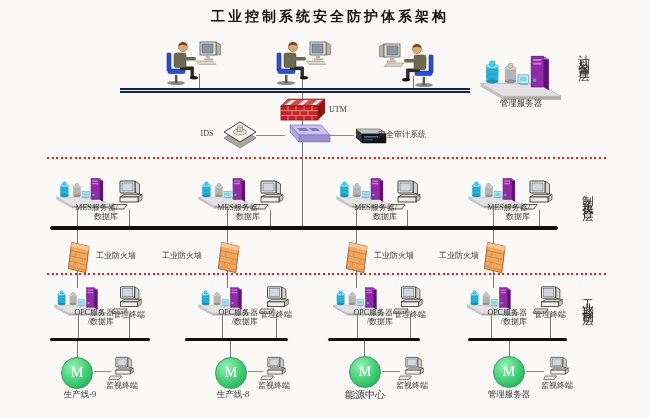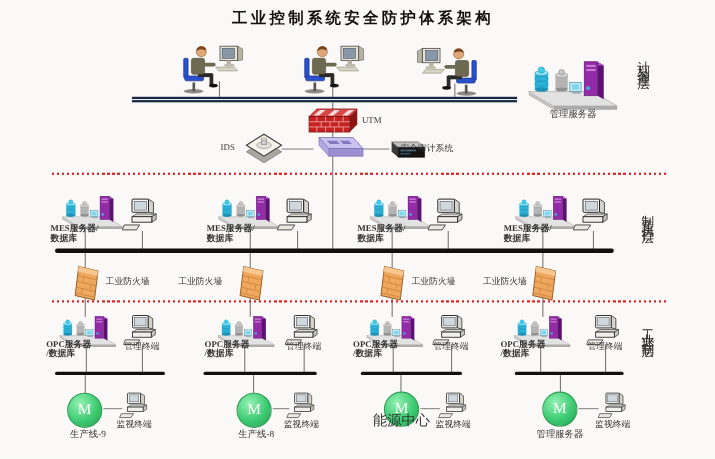--- a/index.html
+++ b/index.html
@@ -9,21 +9,21 @@
   }
   .abs{position:absolute;}
   .title{
     position:absolute;top:8px;left:0;width:660px;text-align:center;
     font-size:14px;font-weight:bold;letter-spacing:3px;color:#111;white-space:nowrap;
   }
   .lbl{
     position:absolute;font-size:8px;line-height:9.5px;color:#333;text-align:center;white-space:nowrap;
   }
   .lbl2{
-    position:absolute;font-size:8px;line-height:9px;color:#333;text-align:left;white-space:normal;font-weight:bold;
+    position:absolute;font-size:8px;line-height:9px;color:#333;text-align:right;white-space:normal;
   }
   .lbl2 span{display:block;}
   .vlabel{
     position:absolute;writing-mode:vertical-rl;text-orientation:upright;
     font-size:11.5px;letter-spacing:4px;color:#2a2a2a;white-space:nowrap;
   }
   .vline{position:absolute;width:1px;background:#787878;}
   .hline{position:absolute;height:1px;background:#888;}
   .topbus{
     position:absolute;height:5px;box-sizing:border-box;background:#e7edf6;
@@ -233,21 +233,21 @@
   <svg class="abs" style="left:283px;top:120px" width="48" height="28">
       <use href="#sym-switch"></use>
     </svg>
   <svg class="abs" style="left:222px;top:119px" width="36" height="32">
       <use href="#sym-ids"></use>
     </svg>
   <div class="lbl" style="left:194px;top:129px;width:26px">IDS</div>
   <svg class="abs" style="left:351px;top:124px" width="36" height="22">
       <use href="#sym-audit"></use>
     </svg>
-  <div class="lbl" style="left:364px;top:130px;width:60px;text-align:left">安全审计系统</div>
+  <div class="lbl" style="left:378px;top:130px;width:60px;text-align:left">安全审计系统</div>
 
   <svg class="abs" style="left:50px;top:170px" width="64" height="40">
       <use href="#sym-platform"></use>
     </svg>
   <svg class="abs" style="left:192px;top:170px" width="64" height="40">
       <use href="#sym-platform"></use>
     </svg>
   <svg class="abs" style="left:330px;top:170px" width="64" height="40">
       <use href="#sym-platform"></use>
     </svg>
@@ -376,16 +376,16 @@
       <use href="#sym-pc"></use>
     </svg>
 
   <div class="lbl" style="left:90px;top:381px;width:64px">监视终端</div>
   <div class="lbl" style="left:242px;top:381px;width:64px">监视终端</div>
   <div class="lbl" style="left:380px;top:381px;width:64px">监视终端</div>
   <div class="lbl" style="left:525px;top:381px;width:64px">监视终端</div>
 
   <div class="lbl" style="left:40px;top:390px;width:80px;font-size:8.5px">生产线-9</div>
   <div class="lbl" style="left:193px;top:390px;width:80px;font-size:8.5px">生产线-8</div>
-  <div class="lbl" style="left:325px;top:377px;width:80px;font-size:13px">能源中心</div>
+  <div class="lbl" style="left:325px;top:390px;width:80px;font-size:10px">能源中心</div>
   <div class="lbl" style="left:469px;top:390px;width:80px;font-size:8.5px">管理服务器</div>
 
 </div>
 
 </body></html>

